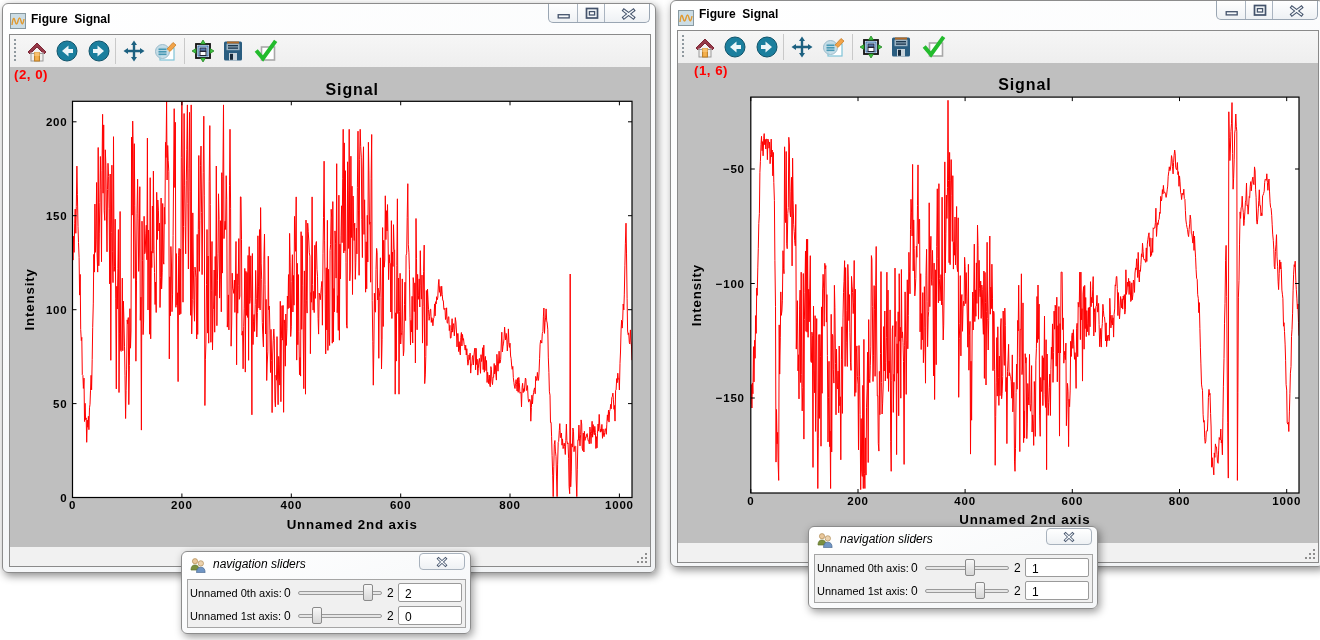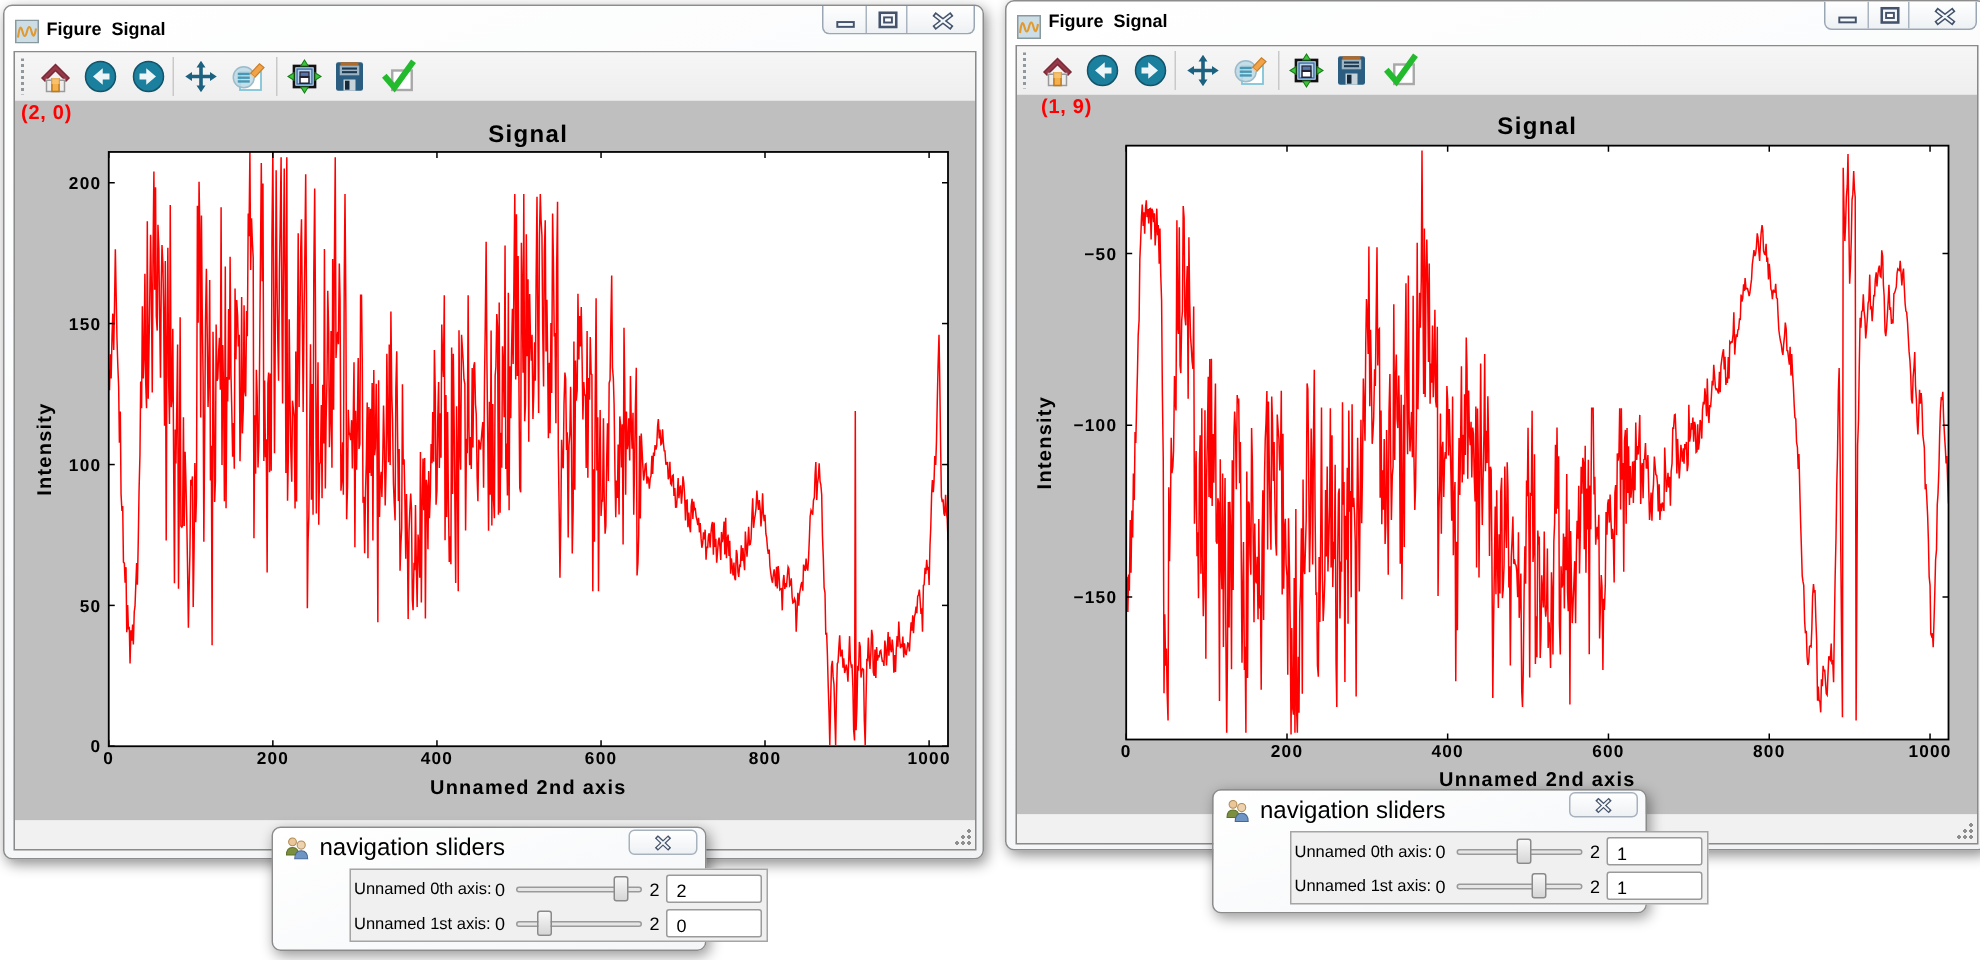--- a/index.html
+++ b/index.html
@@ -27,26 +27,26 @@
   background:
    radial-gradient(circle at 10px 10px,#8e8e8e 1.2px,transparent 1.4px),
    radial-gradient(circle at 10px 6px,#8e8e8e 1.2px,transparent 1.4px),
    radial-gradient(circle at 10px 2px,#8e8e8e 1.2px,transparent 1.4px),
    radial-gradient(circle at 6px 10px,#8e8e8e 1.2px,transparent 1.4px),
    radial-gradient(circle at 6px 6px,#8e8e8e 1.2px,transparent 1.4px),
    radial-gradient(circle at 2px 10px,#8e8e8e 1.2px,transparent 1.4px); }
 .dlg { position:absolute; width:290px; height:83px; border:1px solid #8c8c8c; border-radius:6px;
   background:linear-gradient(160deg,#ffffff,#f4f6f8); box-shadow:2px 3px 9px rgba(0,0,0,0.4); }
 .dicon { position:absolute; left:7px; top:5px; }
-.dtitle { position:absolute; left:31px; top:5px; font-size:16px; color:#000; }
+.dtitle { position:absolute; left:31px; top:5px; font-size:12px; color:#000;font-style:italic; }
 .dclose { position:absolute; right:5px; top:1px; width:46px; height:17px;
   background:linear-gradient(#ffffff,#eef1f4); border:1px solid #a8b2bd; border-radius:4px;
   display:flex; align-items:center; justify-content:center; }
 .dpanel { position:absolute; left:5px; top:27px; width:279px; height:49px;
-  background:#f0f0f0; border:1px solid #a5a5a5;margin-left:46px; }
+  background:#f0f0f0; border:1px solid #a5a5a5; }
 .drow { position:absolute; left:0; width:277px; height:23px; }
 .dlab { position:absolute; left:2px; top:6px; font-size:11px; color:#000; }
 .dzero { position:absolute; left:96px; top:5px; font-size:12px; color:#000; }
 .dtwo { position:absolute; left:199px; top:5px; font-size:12px; color:#000; }
 .track { position:absolute; left:110px; top:10px; width:84px; height:4px;
   background:#e6e6e6; border:1px solid #9a9a9a; border-radius:2px; }
 .thumb { position:absolute; top:3px; width:10px; height:17px;
   background:linear-gradient(#f8f8f8,#d6d6d6); border:1px solid #8a8a8a; border-radius:2px; }
 .dinput { position:absolute; left:210px; top:2px; width:64px; height:19px;
   background:#fff; border:1px solid #9a9a9a; border-radius:2px;
@@ -307,21 +307,21 @@
 <line x1="72.8" y1="220.5" x2="76.8" y2="220.5" stroke="#000" stroke-width="1"></line>
 <line x1="621.0" y1="220.5" x2="617.0" y2="220.5" stroke="#000" stroke-width="1"></line>
 <text x="66.8" y="224.6" font-size="11.5" letter-spacing="0.8" text-anchor="end" fill="#000">−100</text>
 <line x1="72.8" y1="335.0" x2="76.8" y2="335.0" stroke="#000" stroke-width="1"></line>
 <line x1="621.0" y1="335.0" x2="617.0" y2="335.0" stroke="#000" stroke-width="1"></line>
 <text x="66.8" y="339.1" font-size="11.5" letter-spacing="0.8" text-anchor="end" fill="#000">−150</text>
 <text x="346.9" y="26.5" font-size="16" letter-spacing="0.9" text-anchor="middle" fill="#000">Signal</text>
 <text x="346.9" y="461" font-size="13.3" letter-spacing="0.85" text-anchor="middle" fill="#000">Unnamed 2nd axis</text>
 <text x="23" y="232.1" font-size="13.3" letter-spacing="0.85" text-anchor="middle" fill="#000" transform="rotate(-90 23 232.1)">Intensity</text>
 </svg>
-<div class="postext" style="left:16px">(1, 9)</div>
+<div class="postext" style="left:16px">(1, 6)</div>
 </div>
 <div class="status">
         <div class="gripdots"></div>
       </div>
 </div>
 </div>
 <div class="dlg" style="left:181px;top:551px;">
 <div class="dicon"><svg width="18" height="16" viewBox="0 0 18 16">
 <circle cx="6" cy="4.2" r="2.6" fill="#e9c79b" stroke="#b08d56" stroke-width="0.7"></circle>
 <path d="M2 13 q0-5 4-5 q4 0 4 5 Z" fill="#7b8f3e" stroke="#5d7029" stroke-width="0.7"></path>

